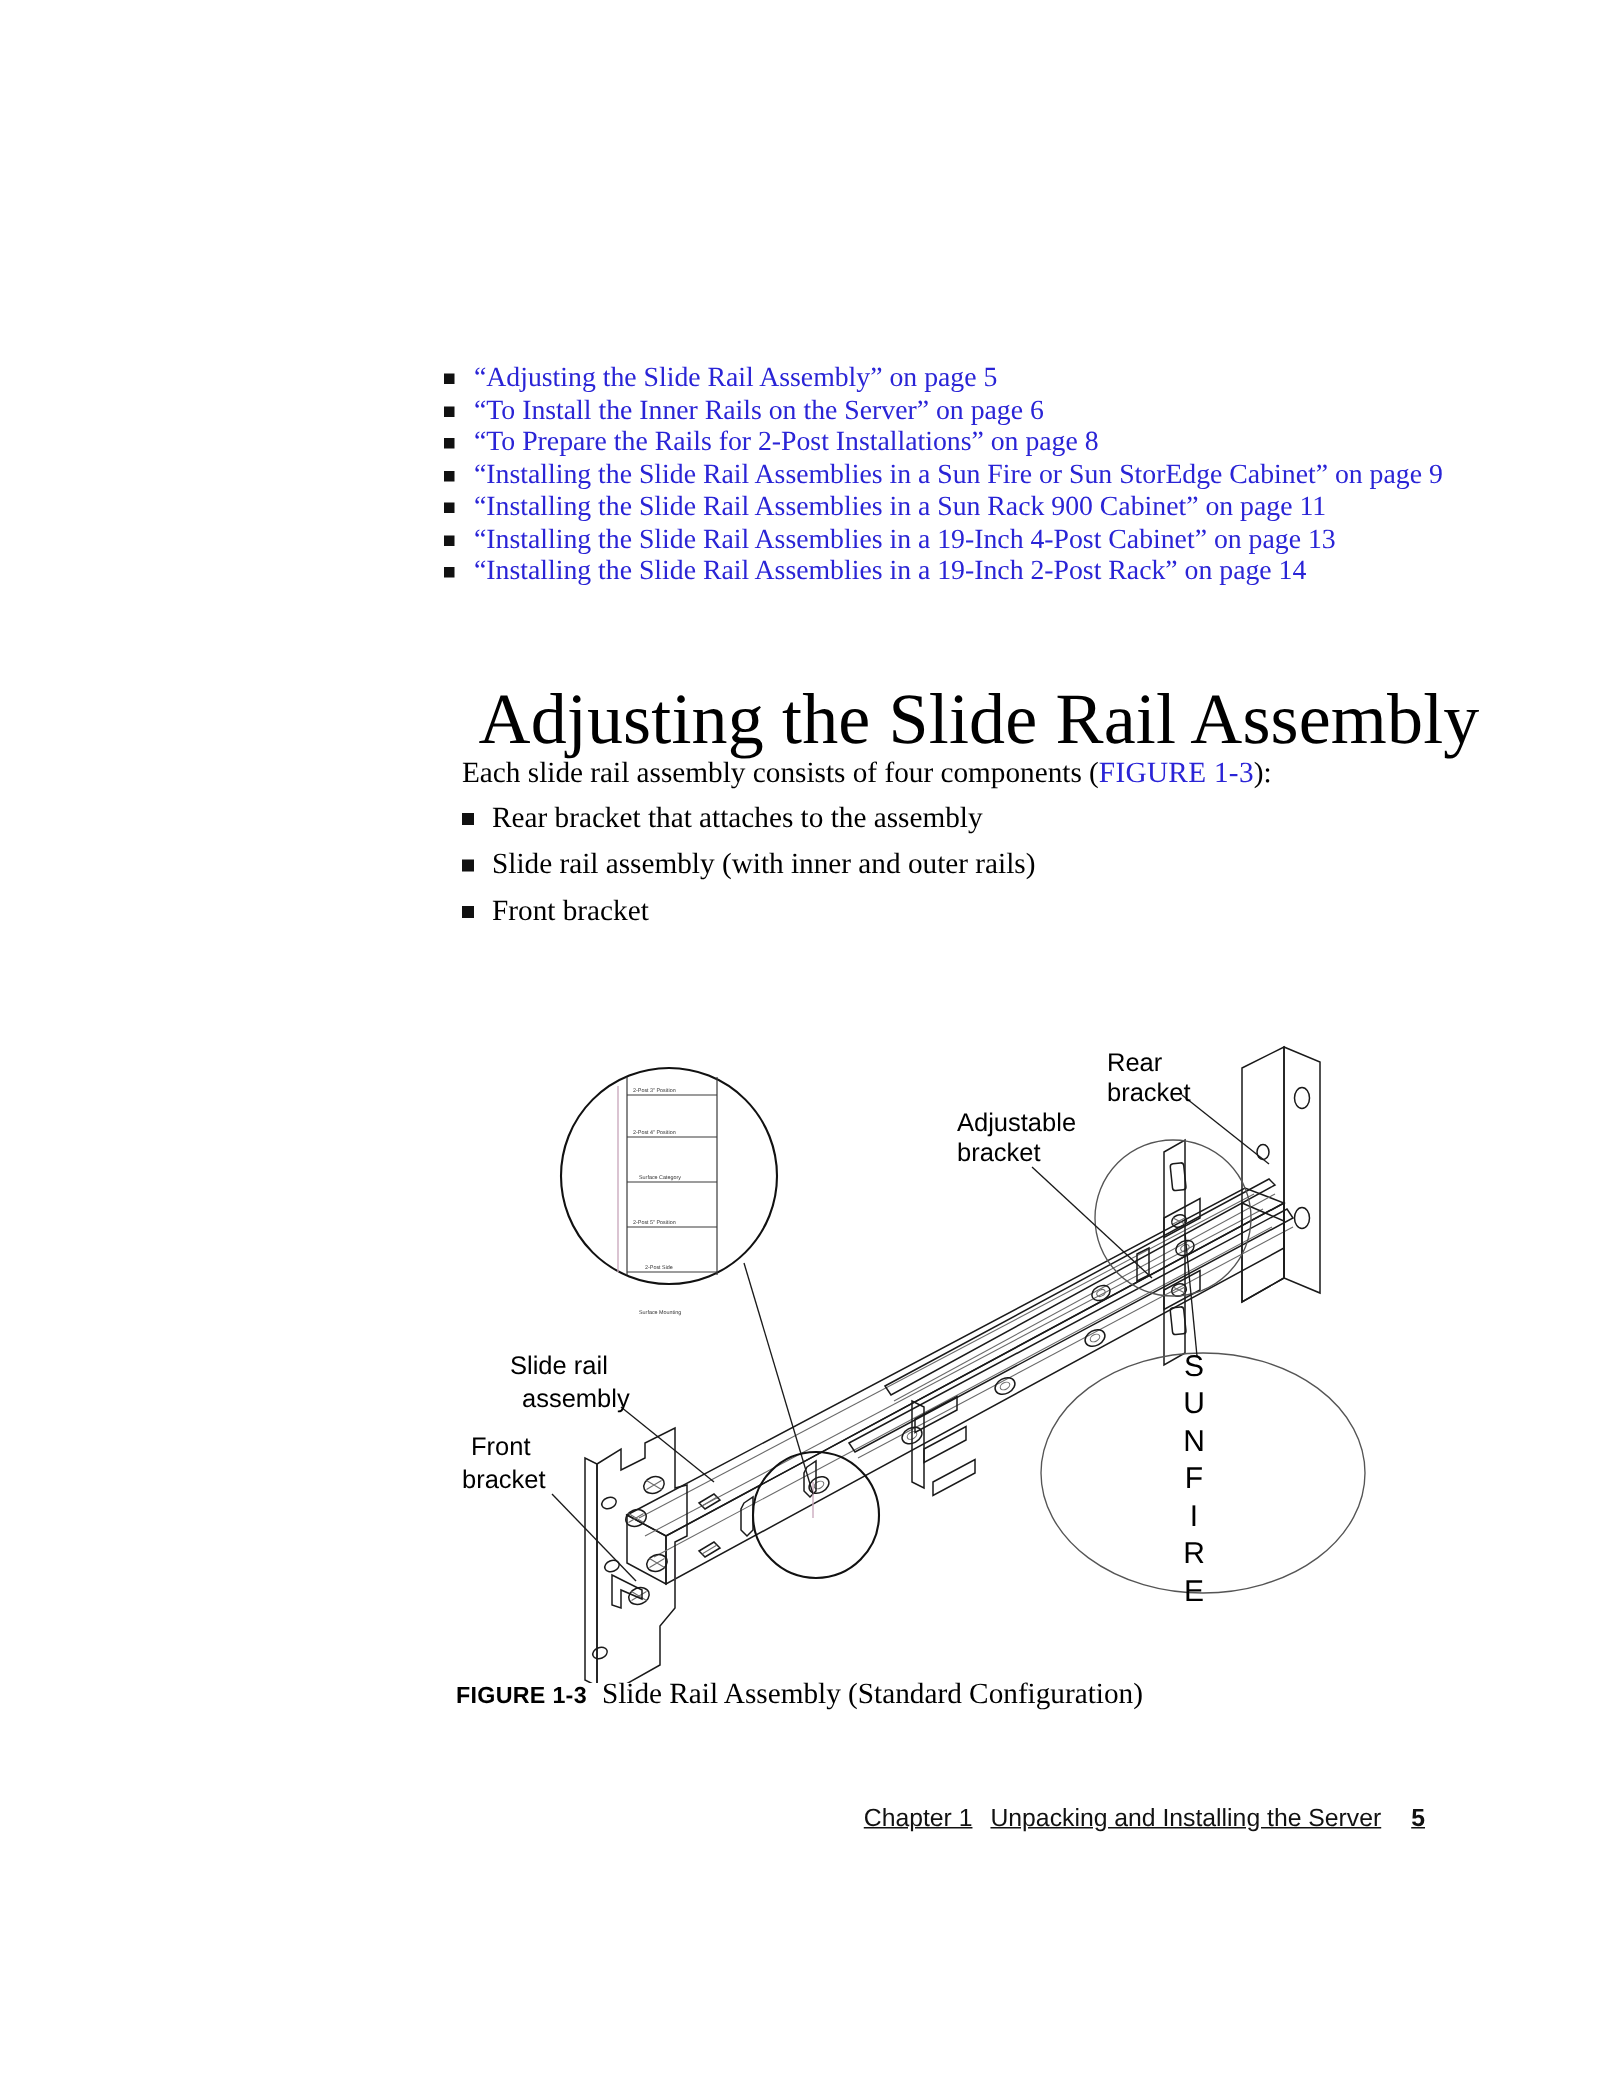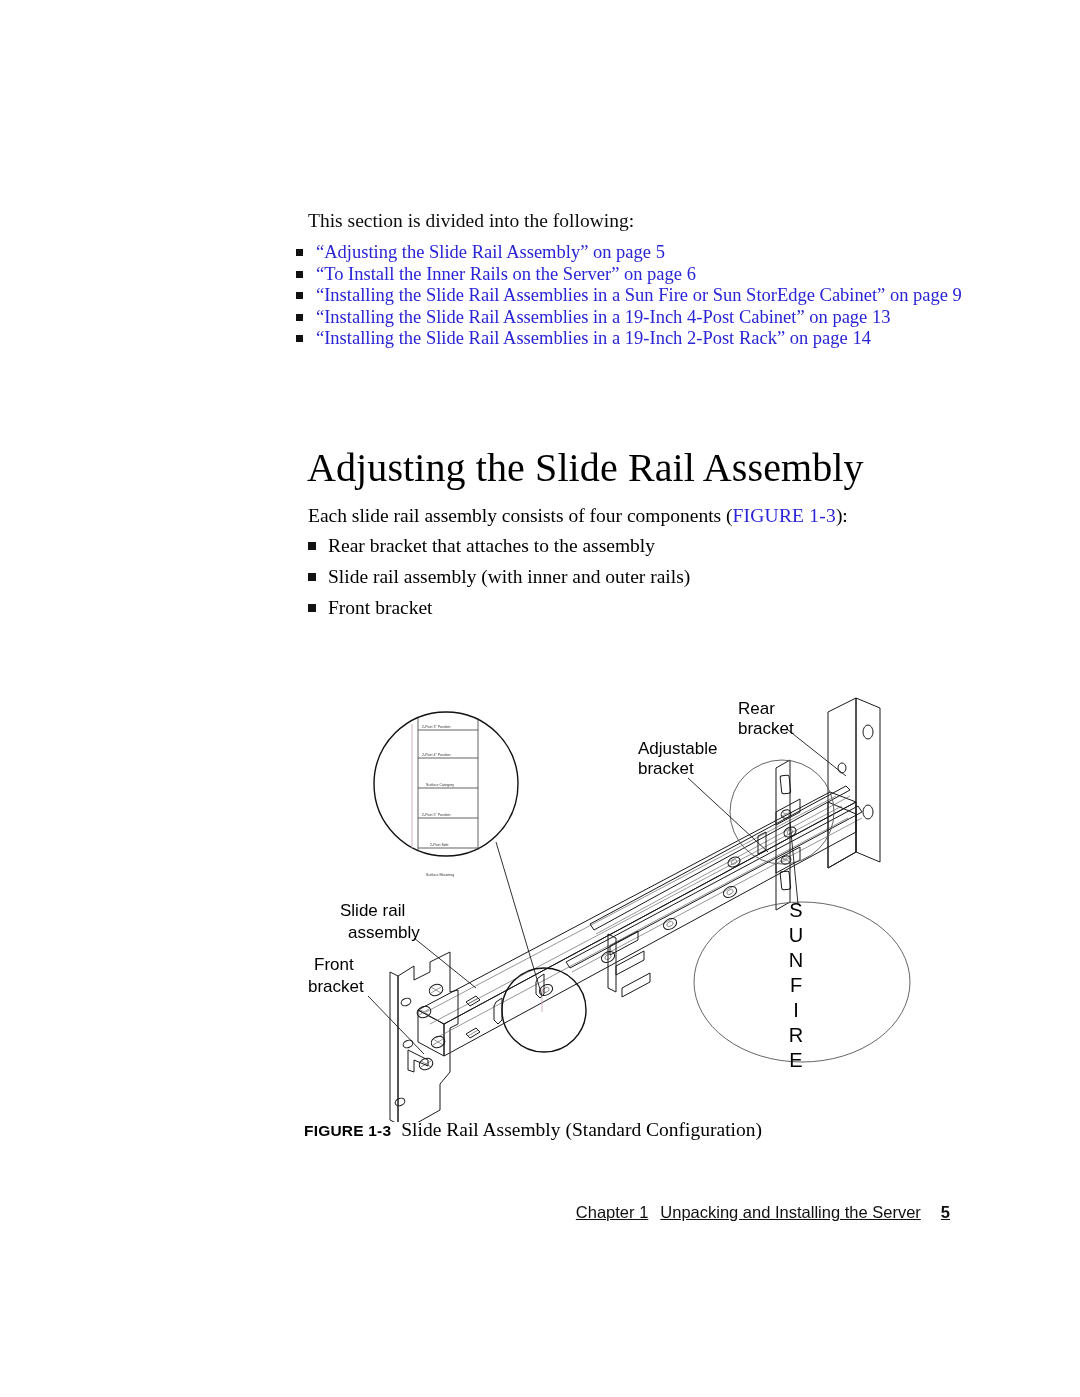--- a/index.html
+++ b/index.html
@@ -57,27 +57,27 @@
   }
   .link-item .ltext {
     display: block;
   }
 
   
   .section-heading {
     position: absolute;
     left: 307px;
     top: 447px;
-    font-size: 40px;
+    font-size: 48px;
     line-height: 42px;
     font-weight: normal;
     letter-spacing: 0.1px;
     color: #000000;
     font-family: "Liberation Serif", serif;
-    margin: 0;
+    margin: 12px;
   }
 
   
   .lead {
     position: absolute;
     left: 308px;
     top: 503px;
     width: 680px;
     font-size: 19.5px;
     line-height: 25px;
@@ -184,34 +184,41 @@
     text-decoration: underline;
   }
   .footer .chap { margin-right: 12px; }
   .footer .pageno { font-weight: bold; margin-left: 20px; }
 </style>
 </head>
 <body>
 
 <div class="page">
 
-  <div class="intro">This section is divided into the following:</div>
 
   <div class="link-list">
     <div class="link-item">
       <span class="bullet"></span>
       <span class="ltext">“Adjusting the Slide Rail Assembly” on page 5</span>
     </div>
     <div class="link-item">
       <span class="bullet"></span>
       <span class="ltext">“To Install the Inner Rails on the Server” on page 6</span>
     </div>
     <div class="link-item">
       <span class="bullet"></span>
+      <span class="ltext">“To Prepare the Rails for 2-Post Installations” on page 8</span>
+    </div>
+    <div class="link-item">
+      <span class="bullet"></span>
       <span class="ltext">“Installing the Slide Rail Assemblies in a Sun Fire or Sun StorEdge Cabinet” on page 9</span>
+    </div>
+    <div class="link-item">
+      <span class="bullet"></span>
+      <span class="ltext">“Installing the Slide Rail Assemblies in a Sun Rack 900 Cabinet” on page 11</span>
     </div>
     <div class="link-item">
       <span class="bullet"></span>
       <span class="ltext">“Installing the Slide Rail Assemblies in a 19-Inch 4-Post Cabinet” on page 13</span>
     </div>
     <div class="link-item">
       <span class="bullet"></span>
       <span class="ltext">“Installing the Slide Rail Assemblies in a 19-Inch 2-Post Rack” on page 14</span>
     </div>
   </div>

